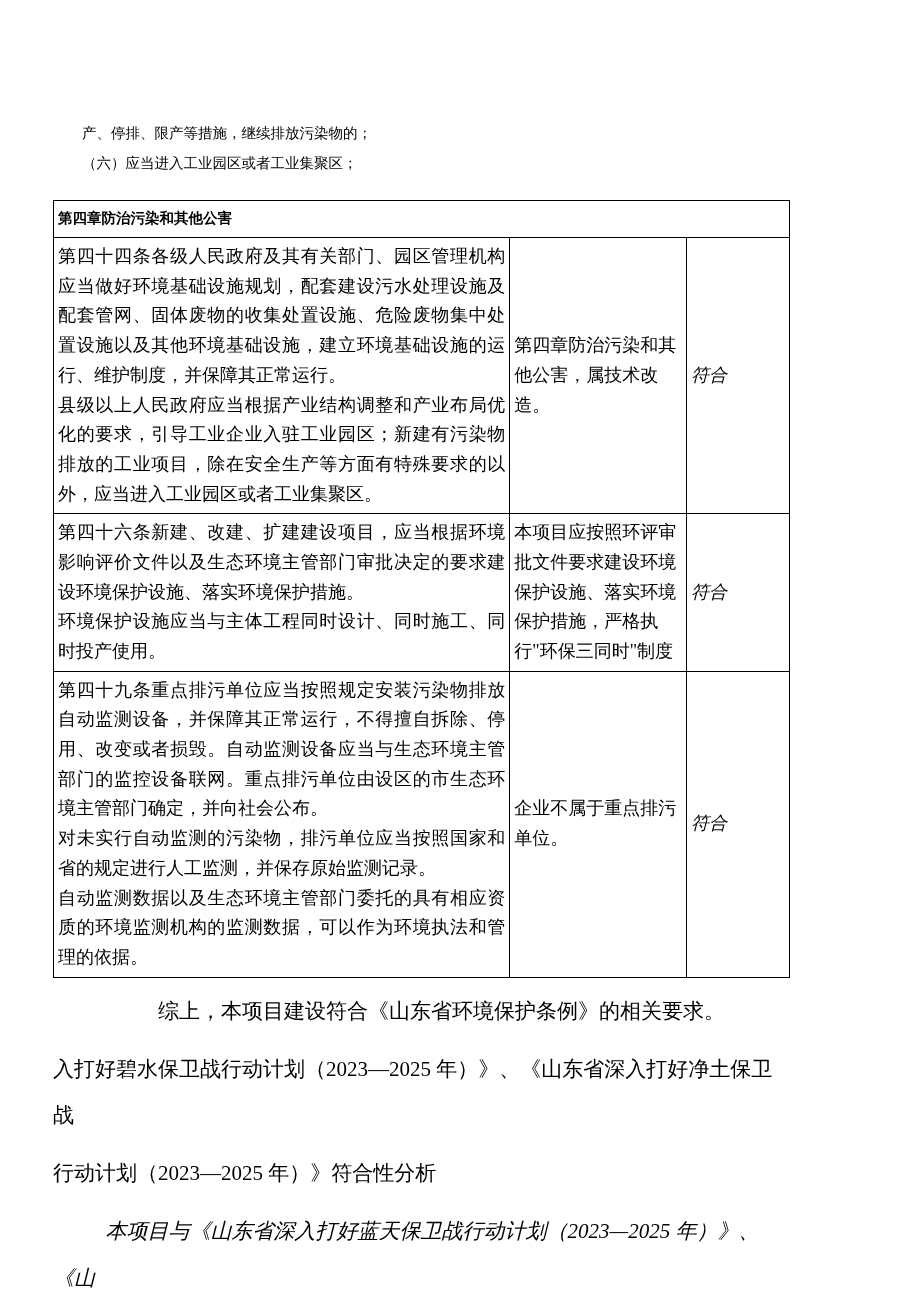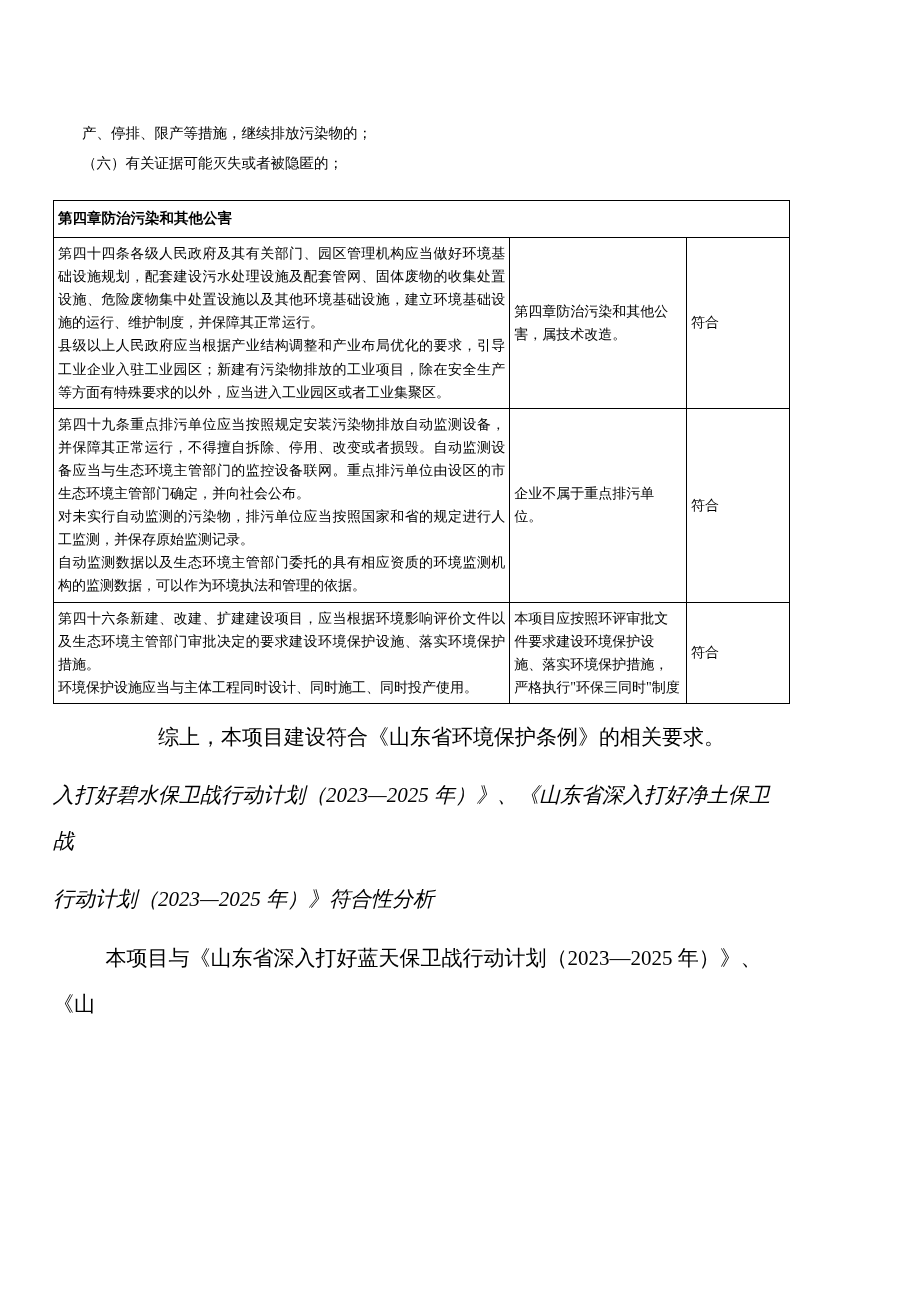--- a/index.html
+++ b/index.html
@@ -28,95 +28,96 @@
   }
   table.main {
     border-collapse: collapse;
     width: 100%;
     margin-top: 24px;
   }
   table.main td {
     border: 1px solid #000;
     padding: 4px 4px;
     vertical-align: middle;
-    font-size: 14px;
+    font-size: 18px;
     line-height: 1.65;
   }
   table.main td.chapter-header {
     font-weight: bold;
     font-family: "SimHei", "黑体", sans-serif;
     font-size: 14.5px;
     padding: 6px 4px;
   }
   table.main td.col1 {
     width: 62%;
     text-align: justify;
   }
   table.main td.col2 {
     width: 24%;
   }
   table.main td.col3 {
     width: 14%;
     text-align: left;
+    font-style: italic;
   }
   .after-text {
     margin-top: 10px;
   }
   .after-text p {
     margin: 0 0 12px 0;
     font-size: 21px;
     line-height: 2.2;
   }
   .indent {
     text-indent: 2em;
   }
   .heading4 {
     text-indent: 3.2em;
     margin-bottom: 18px;
   }
   .heading4-cont {
     text-indent: 0;
     margin-bottom: 18px;
-    font-style: italic;
   }
   .para-body {
     text-indent: 2.5em;
+    font-style: italic;
   }
 </style>
 </head>
 <body>
 
 <div class="page">
 
   <div class="intro-lines">
     <p>产、停排、限产等措施，继续排放污染物的；</p>
-    <p>（六）有关证据可能灭失或者被隐匿的；</p>
+    <p>（六）应当进入工业园区或者工业集聚区；</p>
   </div>
 
   <table class="main">
     <tbody>
         <tr>
       <td class="chapter-header" colspan="3">第四章防治污染和其他公害</td>
     </tr>
 
     <tr>
       <td class="col1">第四十四条各级人民政府及其有关部门、园区管理机构应当做好环境基础设施规划，配套建设污水处理设施及配套管网、固体废物的收集处置设施、危险废物集中处置设施以及其他环境基础设施，建立环境基础设施的运行、维护制度，并保障其正常运行。<br>县级以上人民政府应当根据产业结构调整和产业布局优化的要求，引导工业企业入驻工业园区；新建有污染物排放的工业项目，除在安全生产等方面有特殊要求的以外，应当进入工业园区或者工业集聚区。</td>
       <td class="col2">第四章防治污染和其他公害，属技术改造。</td>
       <td class="col3">符合</td>
     </tr>
 
     <tr>
-      <td class="col1">第四十九条重点排污单位应当按照规定安装污染物排放自动监测设备，并保障其正常运行，不得擅自拆除、停用、改变或者损毁。自动监测设备应当与生态环境主管部门的监控设备联网。重点排污单位由设区的市生态环境主管部门确定，并向社会公布。<br>对未实行自动监测的污染物，排污单位应当按照国家和省的规定进行人工监测，并保存原始监测记录。<br>自动监测数据以及生态环境主管部门委托的具有相应资质的环境监测机构的监测数据，可以作为环境执法和管理的依据。</td>
-      <td class="col2">企业不属于重点排污单位。</td>
+      <td class="col1">第四十六条新建、改建、扩建建设项目，应当根据环境影响评价文件以及生态环境主管部门审批决定的要求建设环境保护设施、落实环境保护措施。<br>环境保护设施应当与主体工程同时设计、同时施工、同时投产使用。</td>
+      <td class="col2">本项目应按照环评审批文件要求建设环境保护设施、落实环境保护措施，严格执行"环保三同时"制度</td>
       <td class="col3">符合</td>
     </tr>
 
     <tr>
-      <td class="col1">第四十六条新建、改建、扩建建设项目，应当根据环境影响评价文件以及生态环境主管部门审批决定的要求建设环境保护设施、落实环境保护措施。<br>环境保护设施应当与主体工程同时设计、同时施工、同时投产使用。</td>
-      <td class="col2">本项目应按照环评审批文件要求建设环境保护设施、落实环境保护措施，严格执行"环保三同时"制度</td>
+      <td class="col1">第四十九条重点排污单位应当按照规定安装污染物排放自动监测设备，并保障其正常运行，不得擅自拆除、停用、改变或者损毁。自动监测设备应当与生态环境主管部门的监控设备联网。重点排污单位由设区的市生态环境主管部门确定，并向社会公布。<br>对未实行自动监测的污染物，排污单位应当按照国家和省的规定进行人工监测，并保存原始监测记录。<br>自动监测数据以及生态环境主管部门委托的具有相应资质的环境监测机构的监测数据，可以作为环境执法和管理的依据。</td>
+      <td class="col2">企业不属于重点排污单位。</td>
       <td class="col3">符合</td>
     </tr>
   </tbody>
     </table>
 
   <div class="after-text">
     <p class="indent" style="text-indent:5em;">综上，本项目建设符合《山东省环境保护条例》的相关要求。</p>
 
     <p class="heading4-cont">入打好碧水保卫战行动计划（2023—2025 年）》、《山东省深入打好净土保卫战</p>
     <p class="heading4-cont">行动计划（2023—2025 年）》符合性分析</p>

